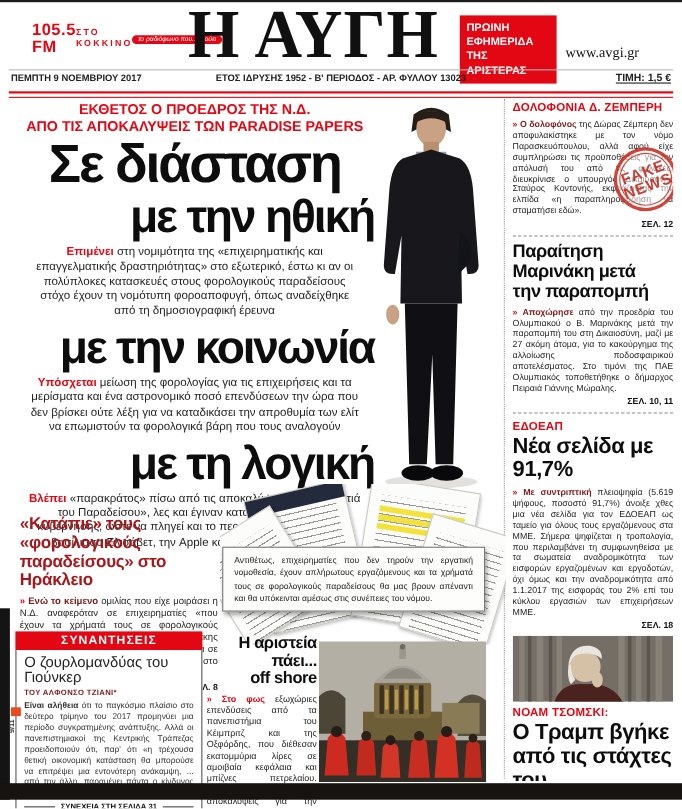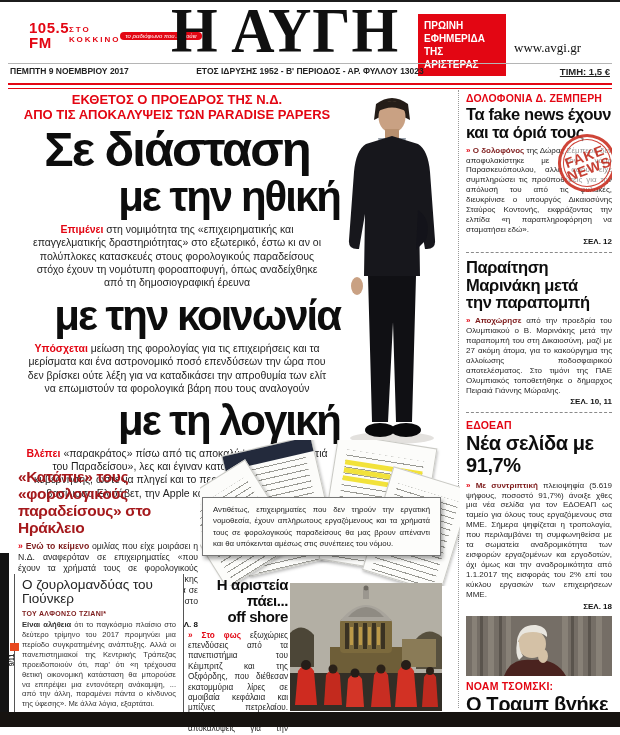--- a/index.html
+++ b/index.html
@@ -166,22 +166,20 @@
       <ellipse cx="76" cy="340" rx="15" ry="7" fill="#09090b"></ellipse>
     </svg>
   </div>
 
   <div class="vdots"></div>
 
   <div class="rightcol">
 
     <div class="story">
       <div class="rc-kicker">ΔΟΛΟΦΟΝΙΑ Δ. ΖΕΜΠΕΡΗ</div>
-      <div class="rc-head">Τα fake news έχουν
-και τα όριά τους</div>
       <p class="rc-body"><span class="marker">»</span><span class="lead-maroon"> Ο δολοφόνος</span><span> της Δώρας Ζέμπερη δεν αποφυλακίστηκε με τον νόμο Παρασκευόπουλου, αλλά αφού είχε συμπληρώσει τις προϋποθέσεις για την απόλυσή του από τις φυλακές, διευκρίνισε ο υπουργός Δικαιοσύνης Σταύρος Κοντονής, εκφράζοντας την ελπίδα «η παραπληροφόρηση να σταματήσει εδώ».</span></p>
       <span class="rc-page">ΣΕΛ. 12</span>
       <div class="stamp">
         <span>FAKE</span>
         <span>NEWS</span>
       </div>
     </div>
 
     <div class="dashed"></div>
 
@@ -251,20 +249,21 @@
       <div class="hl" style="top:24px"></div>
       <div class="hl" style="top:32px"></div>
       <div class="hl" style="top:40px"></div>
     </div>
     <div class="paper p3 lines"></div>
     <div class="paper p4 lines"></div>
     <div class="caption-box">Αντιθέτως, επιχειρηματίες που δεν τηρούν την εργατική νομοθεσία, έχουν απλήρωτους εργαζόμενους και τα χρήματά τους σε φορολογικούς παραδείσους θα μας βρουν απέναντι και θα υπόκεινται αμέσως στις συνέπειες του νόμου.</div>
   </div>
 
   <div class="synbox">
+    <div class="synbanner">ΣΥΝΑΝΤΗΣΕΙΣ</div>
     <div class="synbody">
       <div class="syn-hd">Ο ζουρλομανδύας του Γιούνκερ</div>
       <div class="syn-by">ΤΟΥ ΑΛΦΟΝΣΟ ΤΖΙΑΝΙ*</div>
       <p class="syn-bd"><span style="font-weight:bold">Είναι αλήθεια</span><span> ότι το παγκόσμιο πλαίσιο στο δεύτερο τρίμηνο του 2017 προμηνύει μια περίοδο συγκρατημένης ανάπτυξης. Αλλά οι πανεπιστημιακοί της Κεντρικής Τράπεζας προειδοποιούν ότι, παρ' ότι «η τρέχουσα θετική οικονομική κατάσταση θα μπορούσε να επιτρέψει μια εντονότερη ανάκαμψη, ... από την άλλη, παραμένει πάντα ο κίνδυνος της ύφεσης». Με άλλα λόγια, εξαρτάται.</span></p>
       <div class="syn-ft">
           <i></i>
           <span>ΣΥΝΕΧΕΙΑ ΣΤΗ ΣΕΛΙΔΑ 31</span>
           <i></i>
         </div>
     </div>

